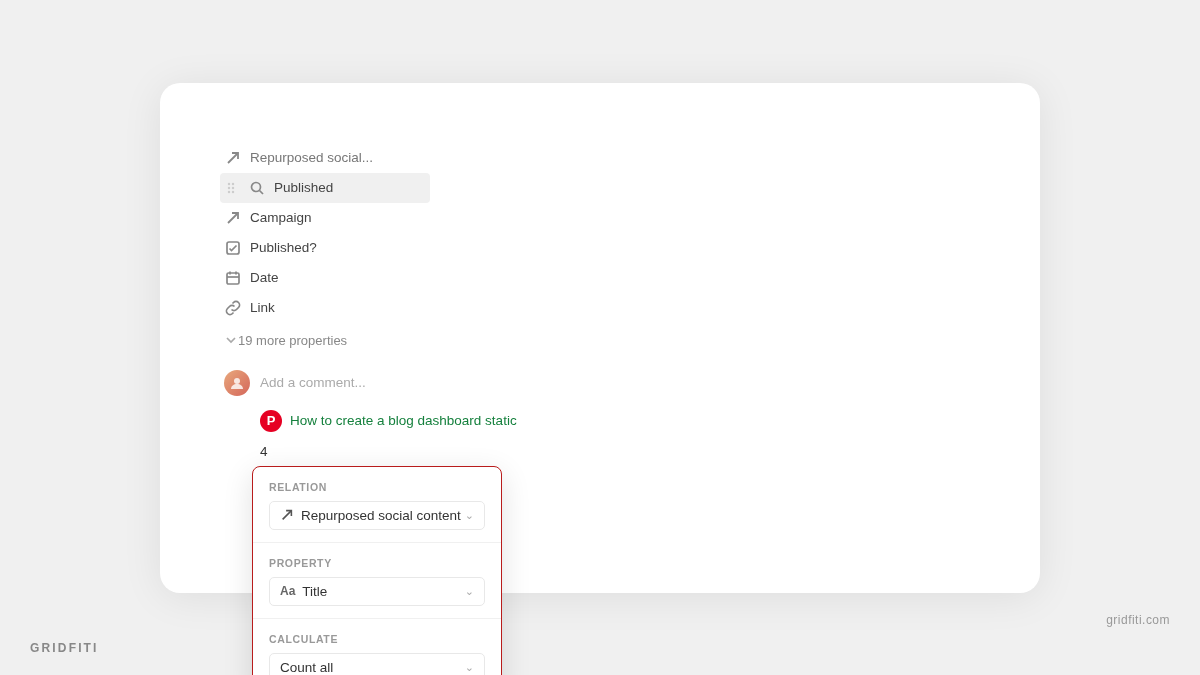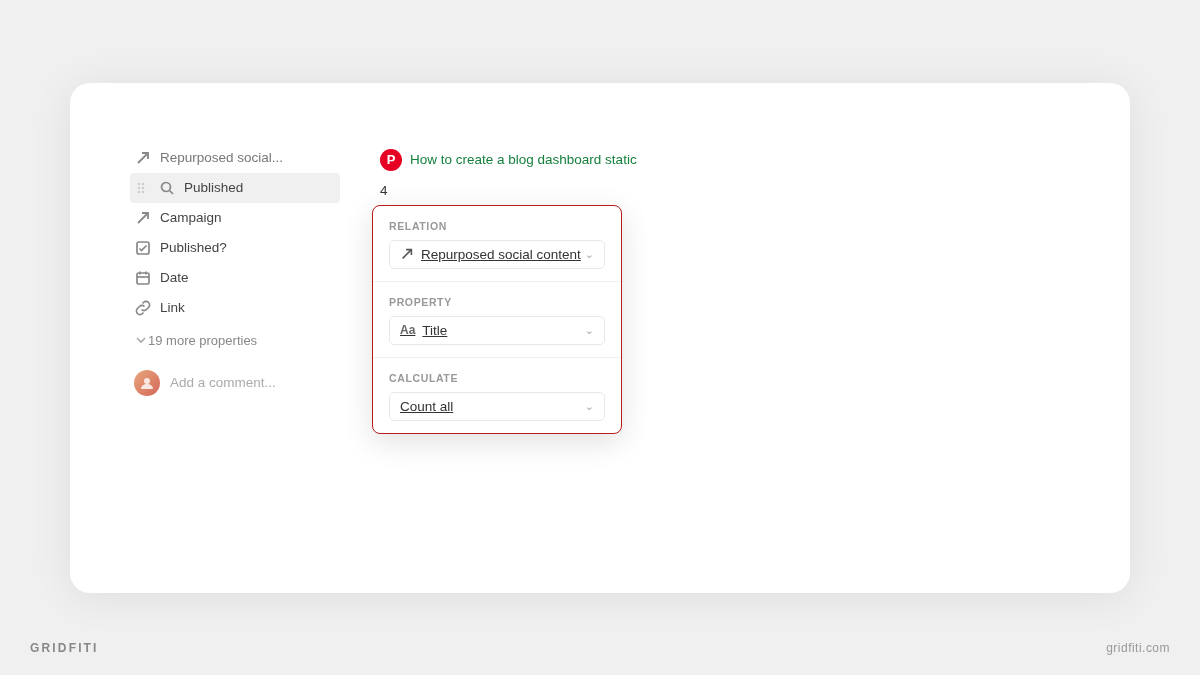--- a/index.html
+++ b/index.html
@@ -11,28 +11,29 @@
       font-family: -apple-system, BlinkMacSystemFont, 'Segoe UI', sans-serif;
       display: flex;
       align-items: center;
       justify-content: center;
       overflow: hidden;
     }
 
     .card {
       background: #ffffff;
       border-radius: 20px;
-      width: 1060px;
+      width: 880px;
       height: 510px;
       position: relative;
       box-shadow: 0 4px 40px rgba(0,0,0,0.08);
       display: flex;
       align-items: flex-start;
       justify-content: flex-start;
       padding: 60px 60px;
+      flex-direction: column;
     }
 
     .left-panel {
       width: 210px;
       flex-shrink: 0;
     }
 
     .property-row {
       display: flex;
       align-items: center;
@@ -197,21 +198,20 @@
       padding: 6px 10px;
       cursor: pointer;
       font-size: 13.5px;
       color: #333;
     }
 
     .dropdown-select-inner {
       display: flex;
       align-items: center;
       gap: 7px;
-      text-decoration: underline;
     }
 
     .chevron-icon {
       color: #aaa;
       font-size: 11px;
     }
 
     .text-icon {
       color: #666;
       font-size: 12px;
@@ -236,20 +236,21 @@
       display: flex;
       justify-content: space-between;
       padding: 0 30px;
     }
 
     .brand-left {
       font-size: 12px;
       font-weight: 700;
       letter-spacing: 0.18em;
       color: #888;
+      margin-top: 28px;
     }
 
     .brand-right {
       font-size: 12px;
       color: #999;
       letter-spacing: 0.04em;
     }
 
     
     .icon-svg {

